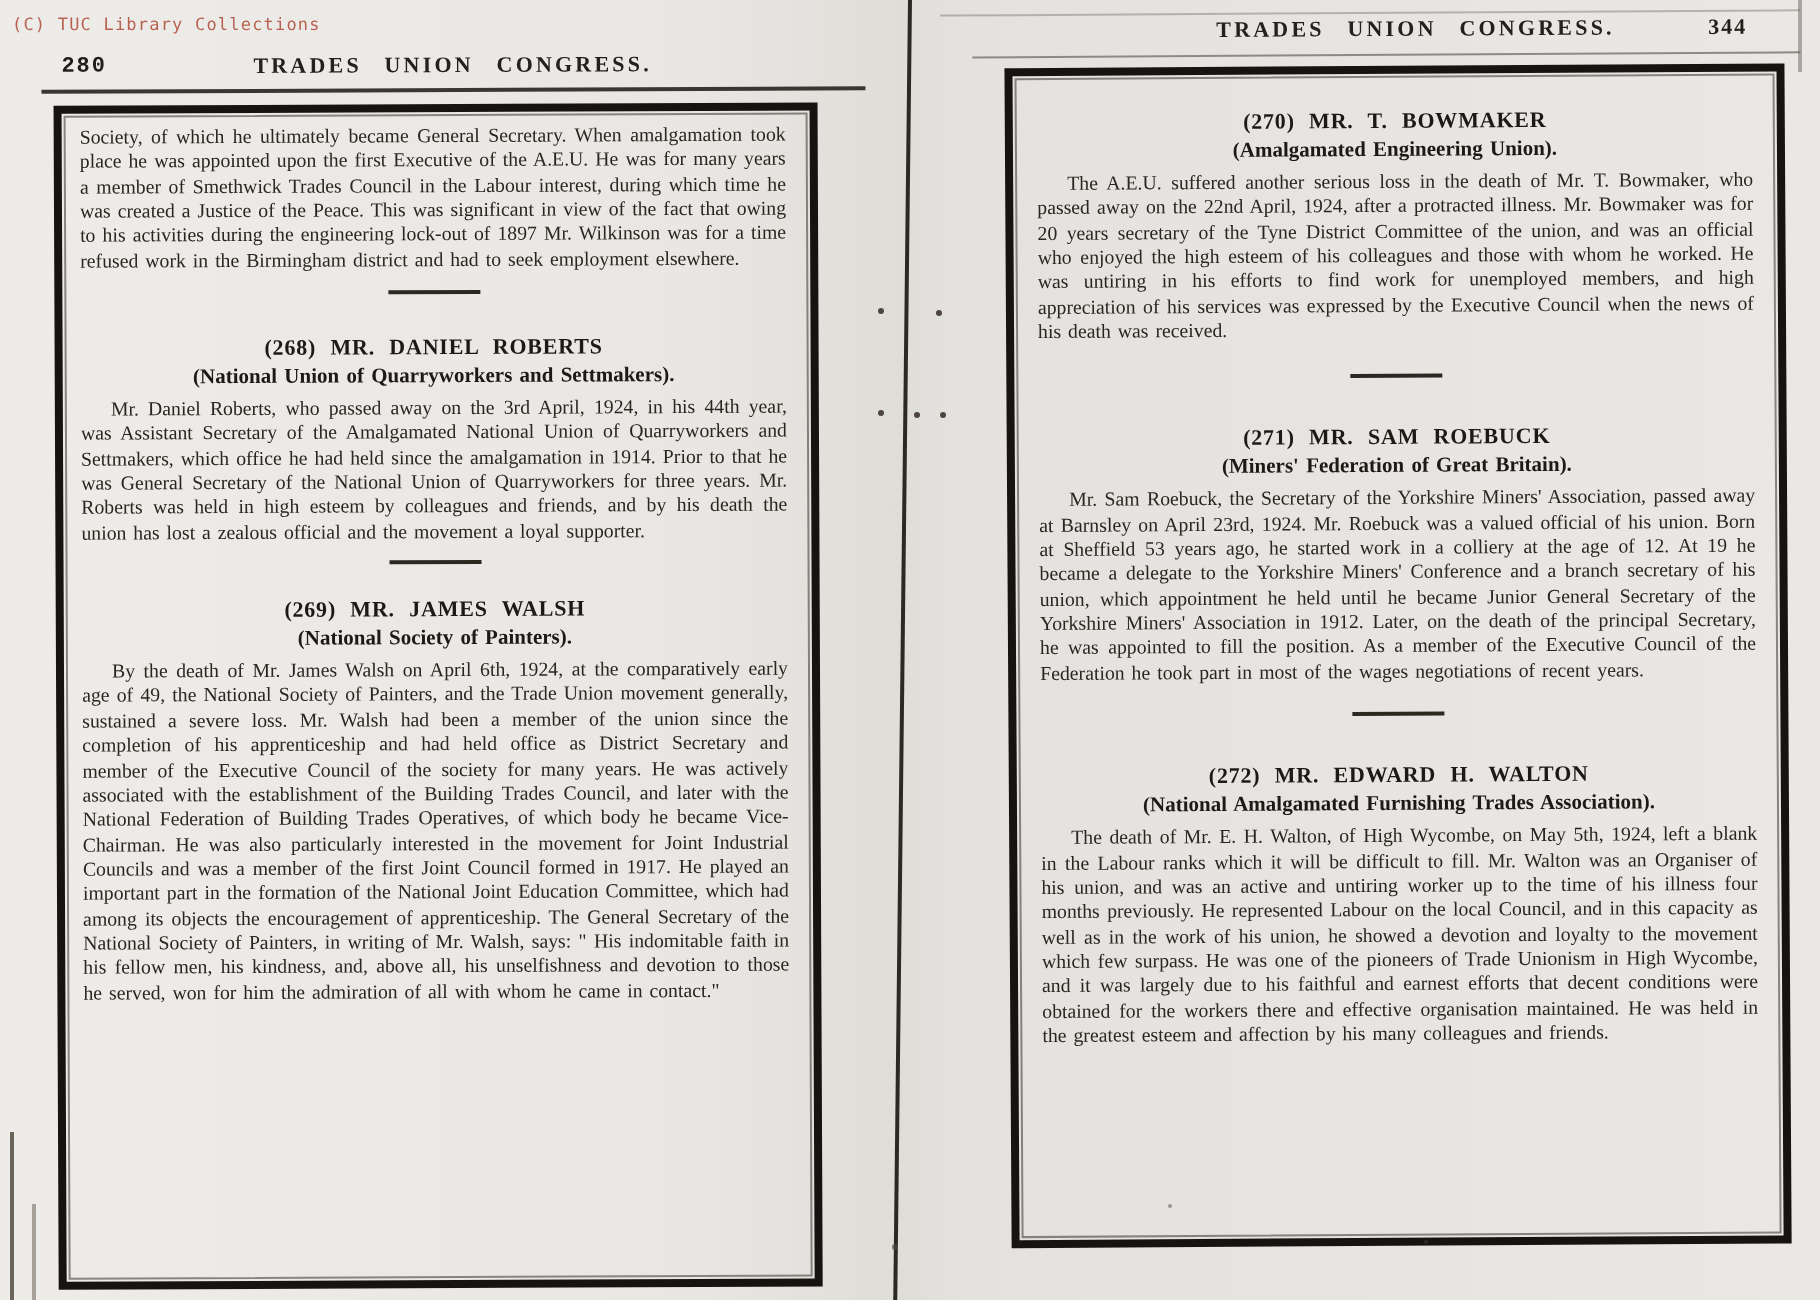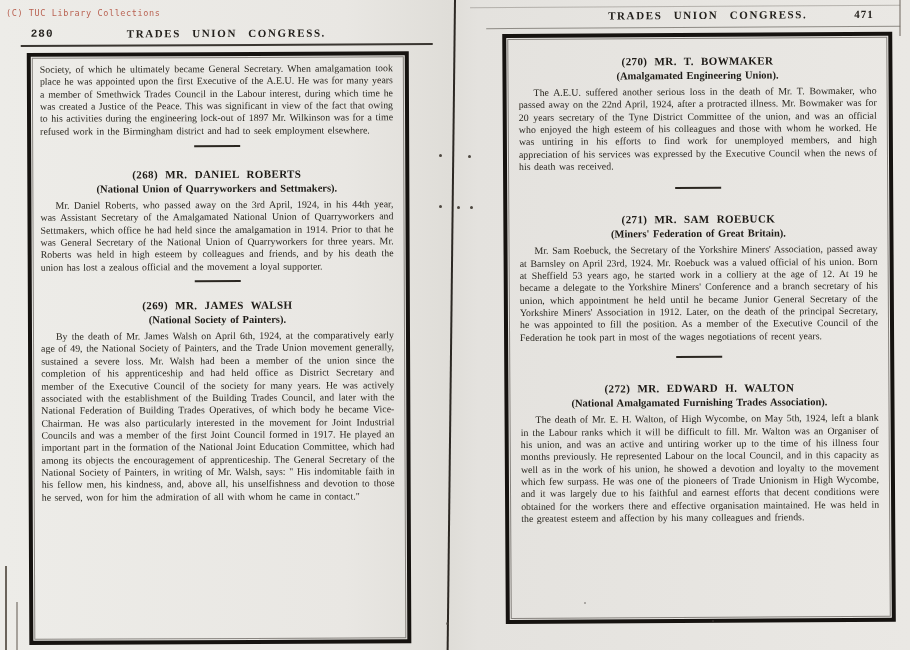--- a/index.html
+++ b/index.html
@@ -88,21 +88,21 @@
         <h3 class="sec-heading lp-h2">(269)  MR.  JAMES  WALSH</h3>
         <h4 class="sec-subheading lp-s2">(National Society of Painters).</h4>
         <p class="body-para lp-pa2">By the death of Mr. James Walsh on April 6th, 1924, at the comparatively early age of 49, the National Society of Painters, and the Trade Union movement generally, sustained a severe loss.  Mr. Walsh had been a member of the union since the completion of his apprenticeship and had held office as District Secretary and member of the Executive Council of the society for many years.  He was actively associated with the establishment of the Building Trades Council, and later with the National Federation of Building Trades Operatives, of which body he became Vice-Chairman.  He was also particularly interested in the movement for Joint Industrial Councils and was a member of the first Joint Council formed in 1917.  He played an important part in the formation of the National Joint Education Committee, which had among its objects the encouragement of apprenticeship.  The General Secretary of the National Society of Painters, in writing of Mr. Walsh, says: " His indomitable faith in his fellow men, his kindness, and, above all, his unselfishness and devotion to those he served, won for him the admiration of all with whom he came in contact."</p>
       </div>
     </div>
   </div>
 
   <div class="page page-right">
     <div class="hairline" style="left:12px;top:6px;width:430px;height:1px;"></div>
     <span class="running-title" style="left:150px;top:9px;">TRADES UNION CONGRESS.</span>
-    <span class="pagenum" style="left:396px;top:9px;">471</span>
+    <span class="pagenum" style="left:396px;top:9px;">344</span>
     <div class="header-rule" style="left:28px;top:27px;width:414px;height:1px;background:#8d8a84;"></div>
 
     <div class="content-box" style="left:44px;top:33px;width:382px;height:582px;">
       <div class="content-inner" style="padding:0 10px;">
         <h3 class="sec-heading rp-h0">(270)  MR.  T.  BOWMAKER</h3>
         <h4 class="sec-subheading rp-s0">(Amalgamated Engineering Union).</h4>
         <p class="body-para rp-p0">The A.E.U. suffered another serious loss in the death of Mr. T. Bowmaker, who passed away on the 22nd April, 1924, after a protracted illness.  Mr. Bowmaker was for 20 years secretary of the Tyne District Committee of the union, and was an official who enjoyed the high esteem of his colleagues and those with whom he worked.  He was untiring in his efforts to find work for unemployed members, and high appreciation of his services was expressed by the Executive Council when the news of his death was received.</p>
 
         <div class="divider rp-div1"></div>
 

